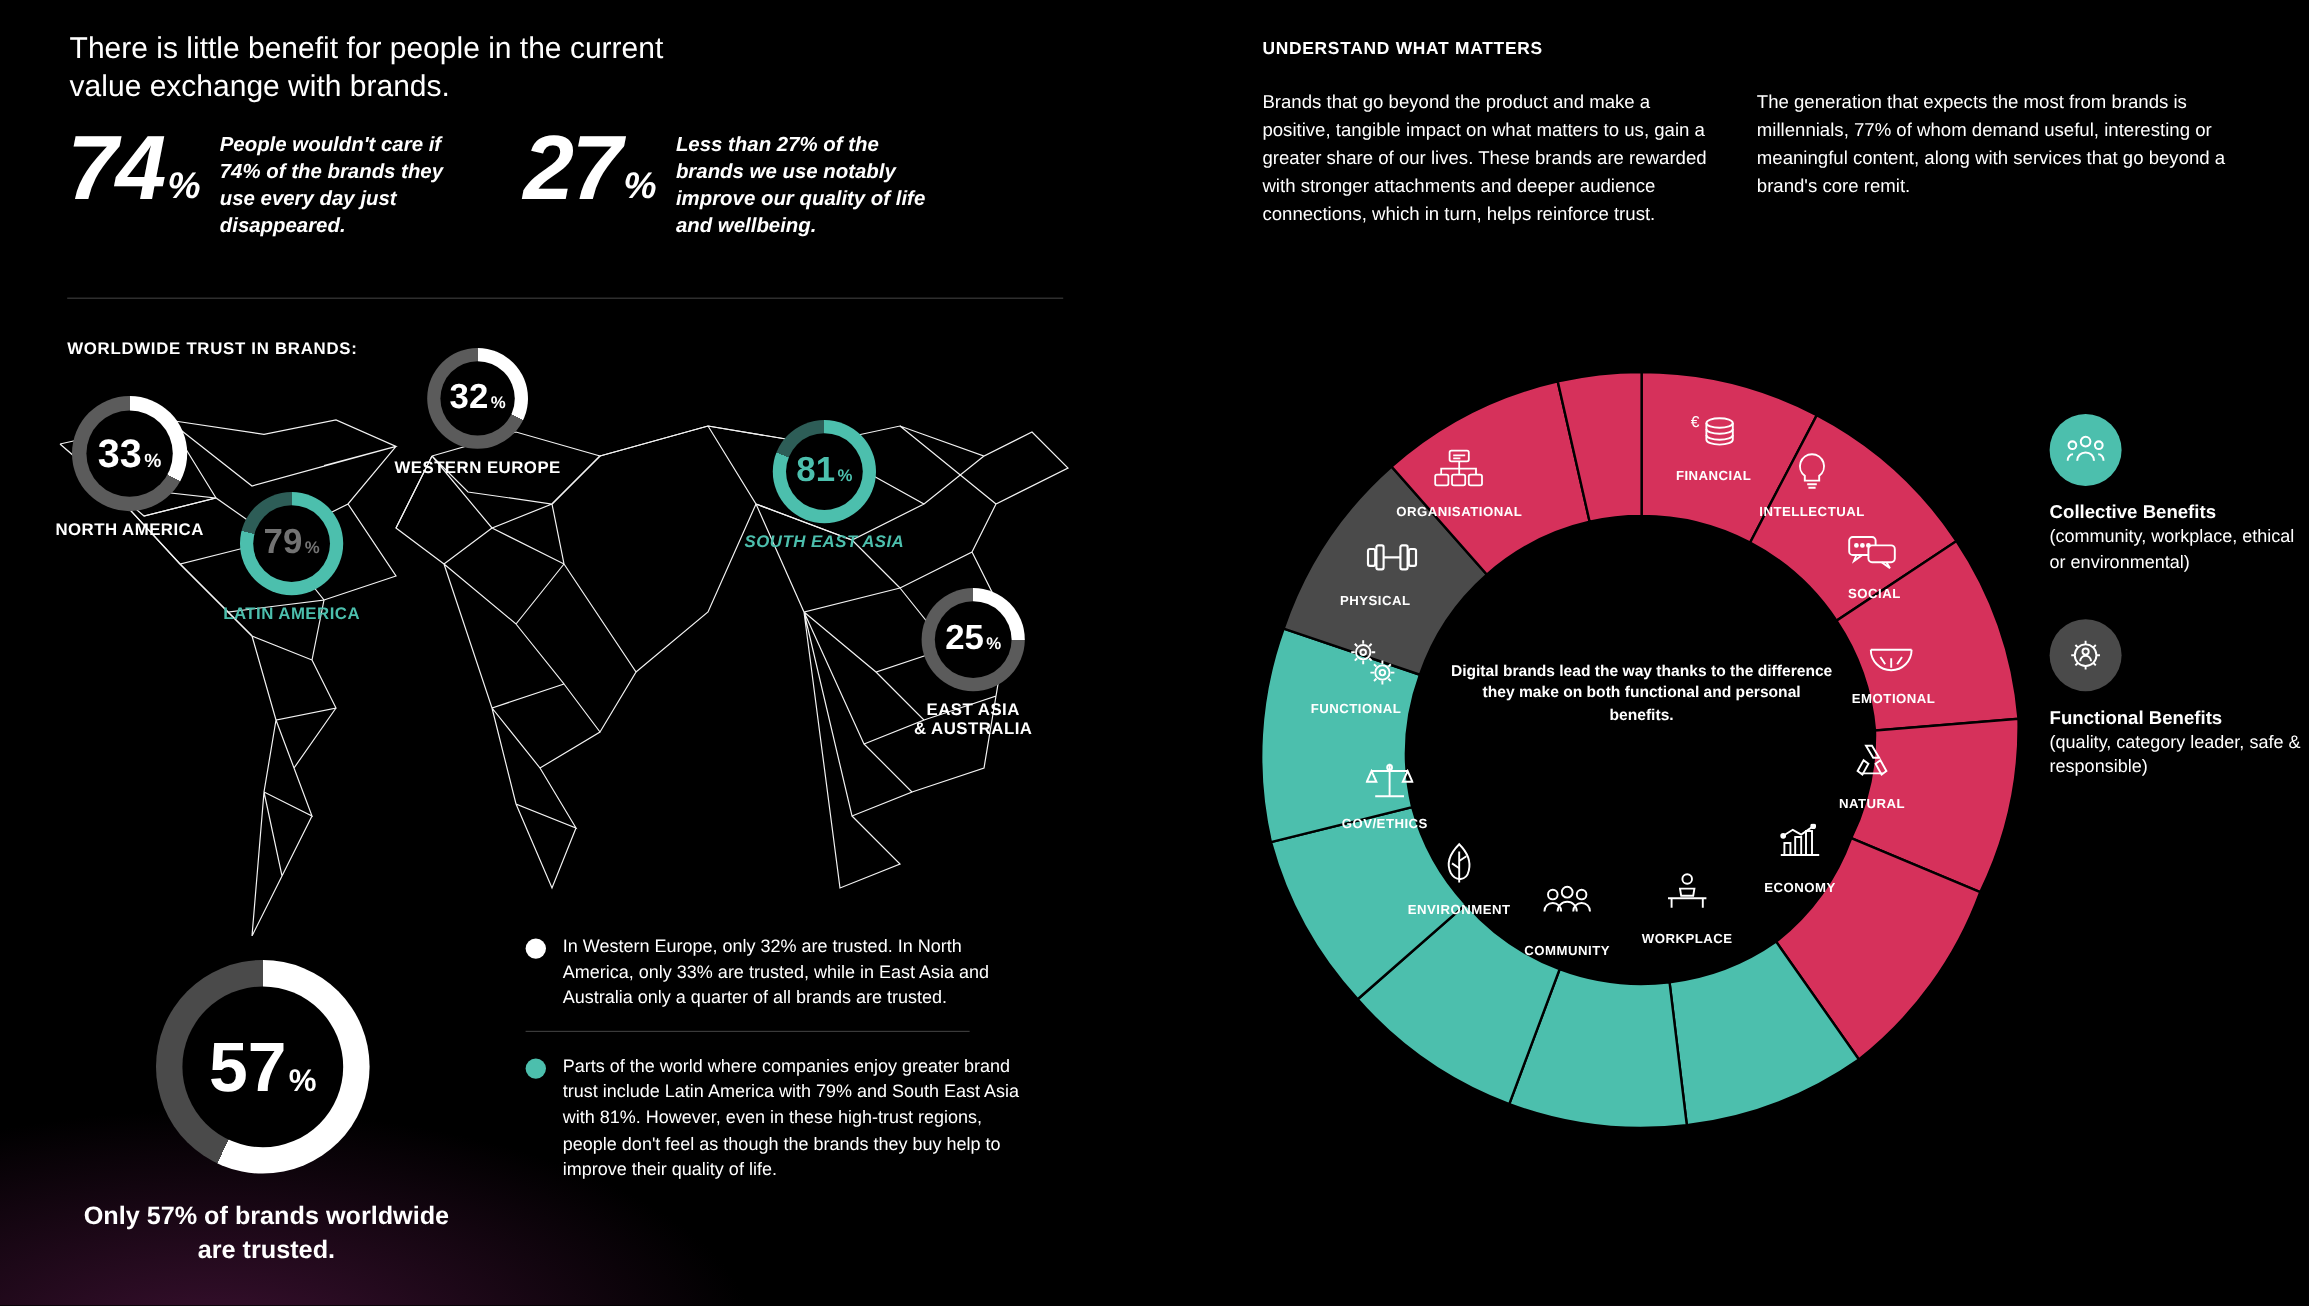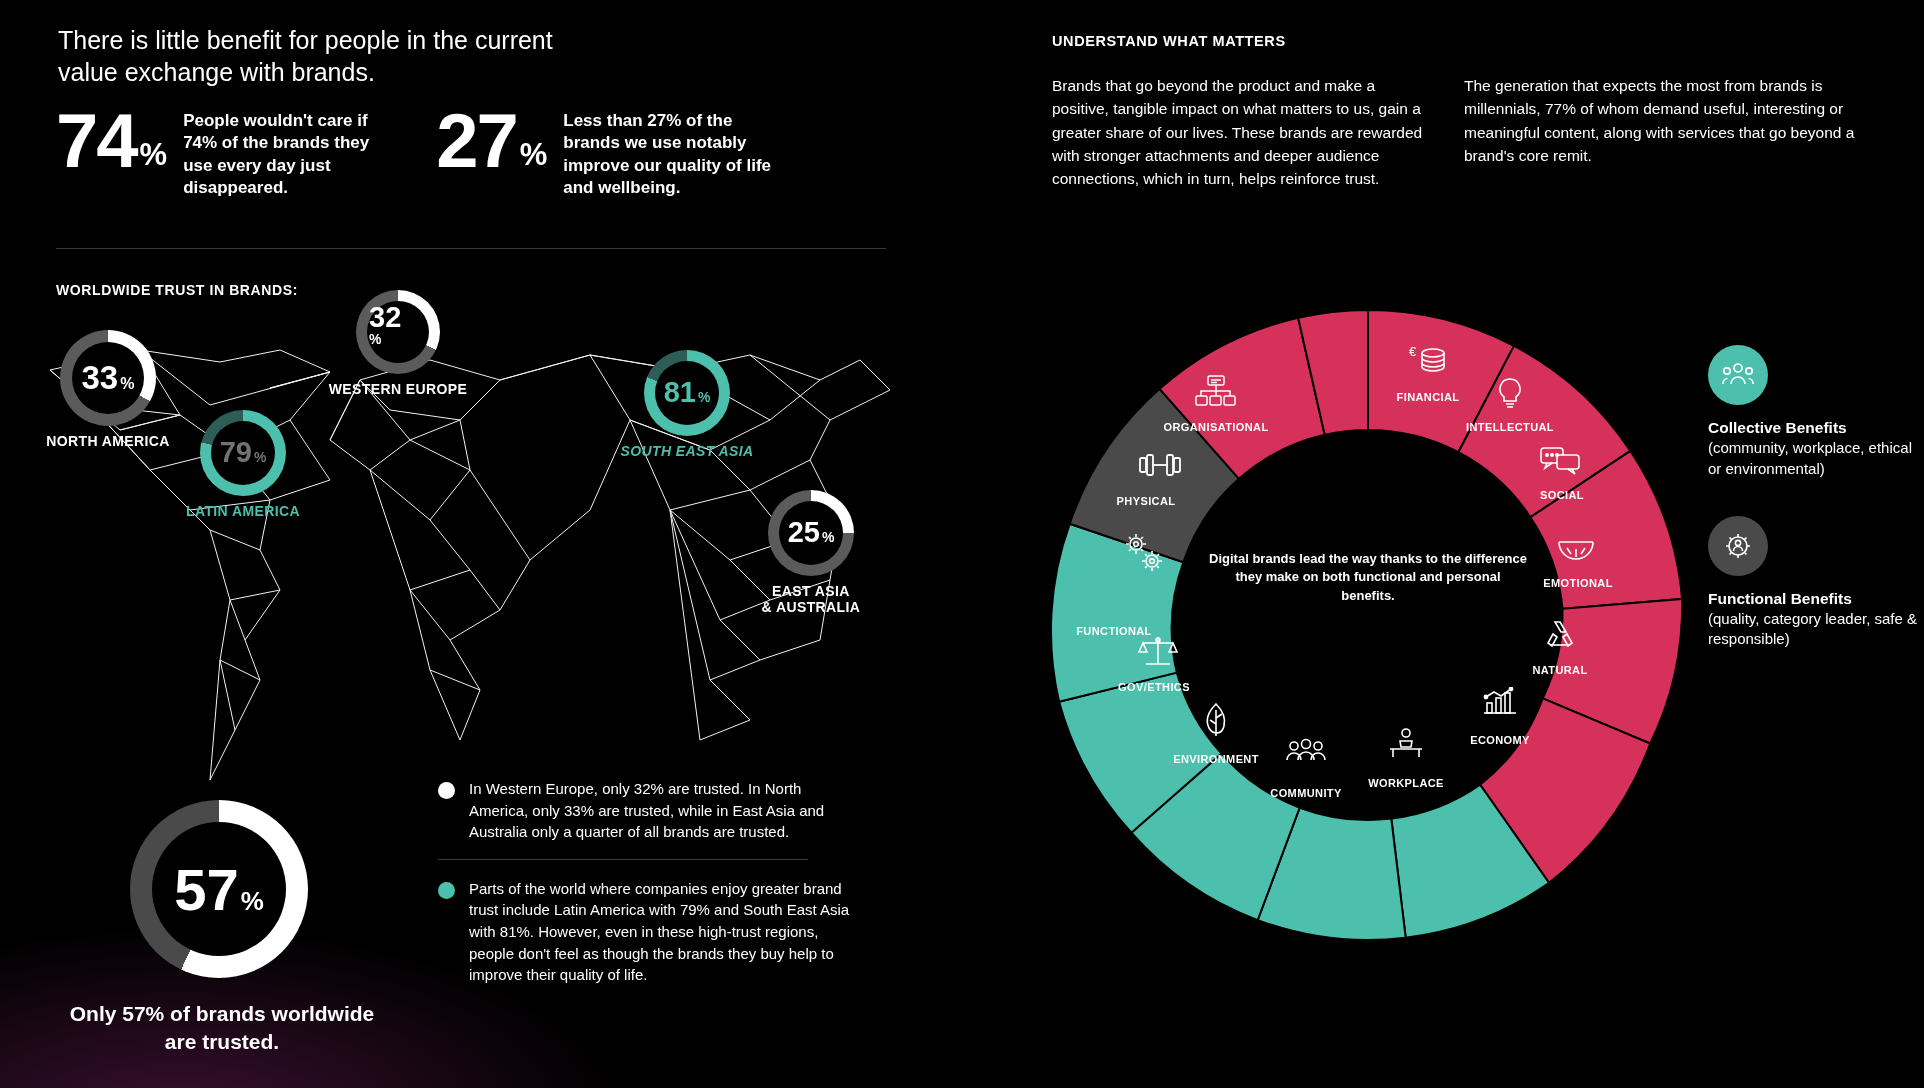--- a/index.html
+++ b/index.html
@@ -21,21 +21,21 @@
 
   
   .left { position: absolute; left: 0; top: 0; width: 1010px; height: 907px; }
 
   .headline {
     position: absolute; left: 58px; top: 24px; width: 520px;
     font-size: 25px; line-height: 1.28; font-weight: 400; color: #fff;
   }
 
   .stats-row { position: absolute; left: 56px; top: 106px; width: 840px; display: flex; gap: 38px; }
-  .stat { display: flex; align-items: flex-start; }
+  .stat { display: flex; align-items: flex-start; font-style: italic; }
   .stat .big {
     font-size: 76px; font-weight: 800; line-height: 0.92; letter-spacing: -2px;
     display: flex; align-items: flex-end;
   }
   .stat .big .pct { font-size: 31px; font-weight: 800; margin-left: 3px; margin-bottom: 6px; }
   .stat .txt {
     font-size: 17px; font-weight: 700; line-height: 1.32; margin-left: 18px; margin-top: 4px;
     max-width: 215px;
   }
   .divider-h {
@@ -174,21 +174,21 @@
                 <span class="p" style="font-size:14px;">%</span>
               </div>
           </div>
         </div>
         <div class="cap" style="color:#4cbfad;width:160px;margin-left:-37px;">LATIN AMERICA</div>
       </div>
 
       <div class="badge" style="left:326px; top:-20px;">
         <div class="ring" style="width:84px;height:84px;background:conic-gradient(#ffffff 0 32%, #5b5b5b 32% 100%);">
           <div class="inner" style="left:11px;top:11px;width:62px;height:62px;">
-            <div class="val" style="font-size:29px;padding-bottom:17px;flex-direction:column;">
+            <div class="val" style="font-size:29px;padding-bottom:17px;">
                 <span>32</span>
                 <span class="p" style="font-size:14px;">%</span>
               </div>
           </div>
         </div>
         <div class="cap" style="color:#fff;width:170px;margin-left:-43px;">WESTERN EUROPE</div>
       </div>
 
       <div class="badge" style="left:614px; top:40px;">
         <div class="ring" style="width:86px;height:86px;background:conic-gradient(#4cbfad 0 81%, #2d5d57 81% 100%);text-decoration:underline;">
@@ -275,21 +275,21 @@
       <div class="seg-label" style="left:380px; top:92px;">FINANCIAL</div>
       <div class="seg-label" style="left:462px; top:122px;">INTELLECTUAL</div>
       <div class="seg-label" style="left:514px; top:190px;">SOCIAL</div>
       <div class="seg-label" style="left:530px; top:278px;">EMOTIONAL</div>
       <div class="seg-label" style="left:512px; top:365px;">NATURAL</div>
       <div class="seg-label" style="left:452px; top:435px;">ECONOMY</div>
       <div class="seg-label" style="left:358px; top:478px;">WORKPLACE</div>
       <div class="seg-label" style="left:258px; top:488px;">COMMUNITY</div>
       <div class="seg-label" style="left:168px; top:454px;">ENVIRONMENT</div>
       <div class="seg-label" style="left:106px; top:382px;">GOV/ETHICS</div>
-      <div class="seg-label" style="left:66px;  top:286px;margin-top:40px;">FUNCTIONAL</div>
+      <div class="seg-label" style="left:82px;  top:286px;">FUNCTIONAL</div>
       <div class="seg-label" style="left:98px;  top:196px;">PHYSICAL</div>
       <div class="seg-label" style="left:168px; top:122px;">ORGANISATIONAL</div>
 
       
       <div class="seg-icon" style="left:380px; top:58px;">
         <svg width="38" height="34" viewBox="0 0 38 34" fill="none" stroke="#fff" stroke-width="1.6">
           <text x="0" y="12" font-size="13" fill="#fff" stroke="none" font-family="Liberation Sans">€</text>
           <ellipse cx="24" cy="9" rx="11" ry="4"></ellipse>
             <path d="M13 9v14c0 2.2 5 4 11 4s11-1.8 11-4V9"></path>
           <path d="M13 14c0 2.2 5 4 11 4s11-1.8 11-4M13 19c0 2.2 5 4 11 4s11-1.8 11-4"></path>

